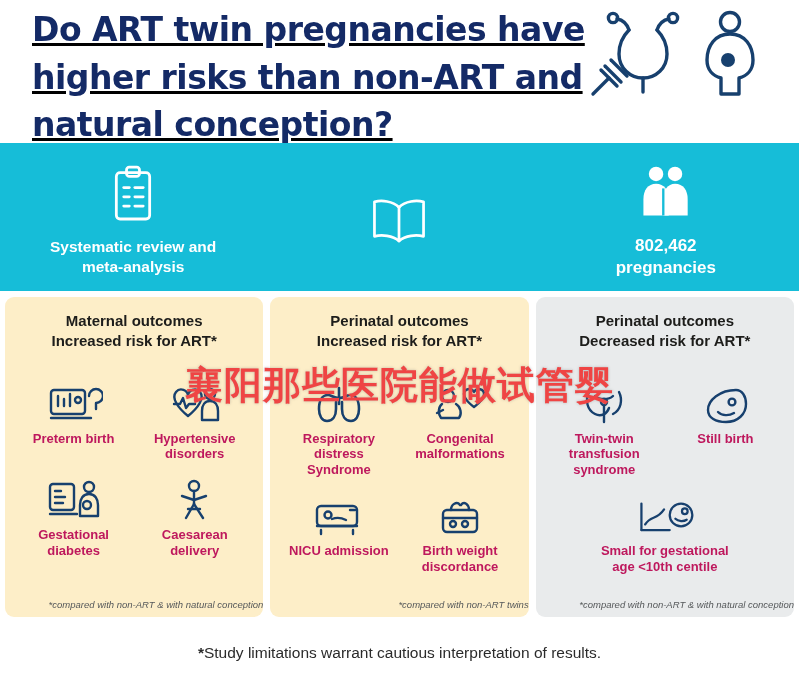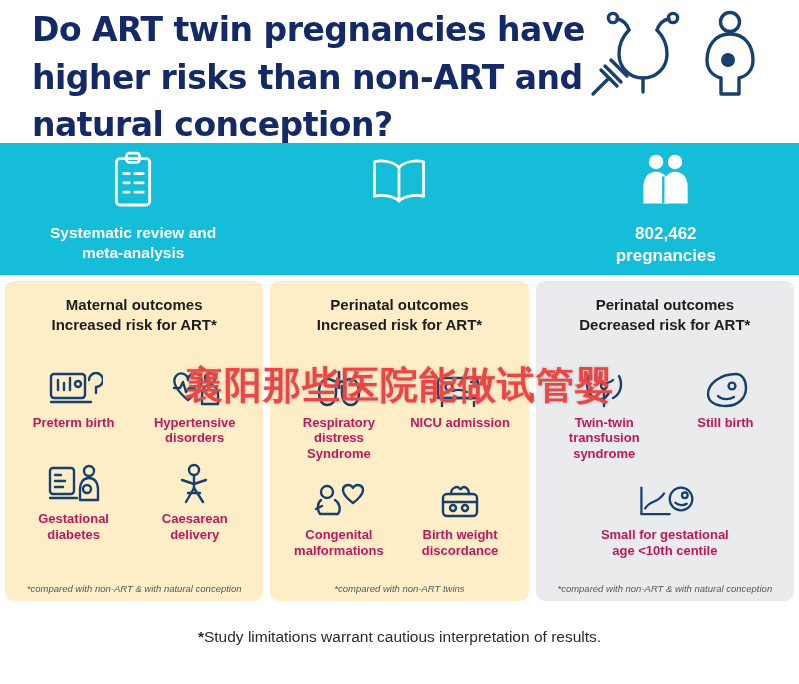--- a/index.html
+++ b/index.html
@@ -11,42 +11,43 @@
     overflow: hidden;
     position: relative;
   }
 
   
   .headline-band {
     position: relative;
     height: 143px;
     background: #ffffff;
     padding: 6px 0 0 32px;
+    text-decoration: underline;
   }
   .headline {
     font-family: "DejaVu Sans", sans-serif;
     font-weight: bold;
     color: #142a66;
     font-size: 33px;
     line-height: 1.44;
     letter-spacing: -0.5px;
     max-width: 580px;
   }
   .headline-icons {
     position: absolute;
     right: 22px; top: 8px;
     width: 190px; height: 96px;
   }
 
   
   .stats-band {
-    height: 132px;
+    height: 148px;
     background: #16bdd8;
     display: flex;
-    align-items: flex-start;
+    align-items: center;
     color: #ffffff;
   }
   .stat {
     flex: 1;
     text-align: center;
     padding-top: 6px;
   }
   .stat .ico { height: 62px; display:flex; align-items:center; justify-content:center; }
   .stat .lbl {
     font-weight: bold;
@@ -102,21 +103,21 @@
     font-weight: bold;
     color: #be185d;
     white-space: pre-line;
   }
   .cell.wide { grid-column: 1 / span 2; }
   .cell.wide .cl { font-size: 13px; }
 
   .panel .foot {
     position: absolute;
     left: 0; right: 0; bottom: 7px;
-    text-align: center;
+    text-align: right;
     font-size: 9.5px;
     color: #55585a;
     font-style: italic;
   }
   .panel.p3 .foot { color: #55585a; }
 
   
   .footnote {
     height: 44px;
     display: flex;
@@ -312,50 +313,50 @@
             </g>
           </svg>
         </div>
         <div class="cl">Respiratory distress
 Syndrome</div>
       </div>
       <div class="cell">
         <div class="ico">
           <svg viewBox="0 0 58 44" width="58" height="44" aria-hidden="true">
             <g fill="none" stroke="#17406e" stroke-width="2.4" stroke-linecap="round" stroke-linejoin="round">
+              <circle cx="17" cy="14" r="6"></circle>
+              <path d="M11 22 C7 25 7 32 10 36 L28 36 C31 32 30 25 25 22"></path>
+              <path d="M12 28 L6 31"></path>
+              <path d="M33 12 C33 7 40 5 43 10 C46 5 53 7 53 12 C53 18 43 25 43 25 C43 25 33 18 33 12 Z"></path>
+            </g>
+          </svg>
+        </div>
+        <div class="cl">Congenital
+malformations</div>
+      </div>
+      <div class="cell">
+        <div class="ico">
+          <svg viewBox="0 0 58 44" width="58" height="44" aria-hidden="true">
+            <g fill="none" stroke="#17406e" stroke-width="2.4" stroke-linecap="round" stroke-linejoin="round">
               <rect x="7" y="12" width="40" height="20" rx="4"></rect>
               <path d="M11 36 L11 40"></path>
                 <path d="M43 36 L43 40"></path>
               <path d="M7 32 H47"></path>
               <circle cx="18" cy="21" r="3.5"></circle>
               <path d="M22 25 C27 23 32 24 36 26"></path>
               <path d="M40 16 h5"></path>
             </g>
           </svg>
         </div>
         <div class="cl">NICU admission</div>
       </div>
       <div class="cell">
         <div class="ico">
           <svg viewBox="0 0 58 44" width="58" height="44" aria-hidden="true">
             <g fill="none" stroke="#17406e" stroke-width="2.4" stroke-linecap="round" stroke-linejoin="round">
-              <circle cx="17" cy="14" r="6"></circle>
-              <path d="M11 22 C7 25 7 32 10 36 L28 36 C31 32 30 25 25 22"></path>
-              <path d="M12 28 L6 31"></path>
-              <path d="M33 12 C33 7 40 5 43 10 C46 5 53 7 53 12 C53 18 43 25 43 25 C43 25 33 18 33 12 Z"></path>
-            </g>
-          </svg>
-        </div>
-        <div class="cl">Congenital
-malformations</div>
-      </div>
-      <div class="cell">
-        <div class="ico">
-          <svg viewBox="0 0 58 44" width="58" height="44" aria-hidden="true">
-            <g fill="none" stroke="#17406e" stroke-width="2.4" stroke-linecap="round" stroke-linejoin="round">
               <rect x="12" y="16" width="34" height="22" rx="4"></rect>
               <path d="M12 24 H46"></path>
               <circle cx="22" cy="30" r="3"></circle>
               <circle cx="34" cy="30" r="3"></circle>
               <path d="M20 16 C20 10 26 7 29 11"></path>
               <path d="M38 16 C38 10 33 7 30 11"></path>
             </g>
           </svg>
         </div>
         <div class="cl">Birth weight

